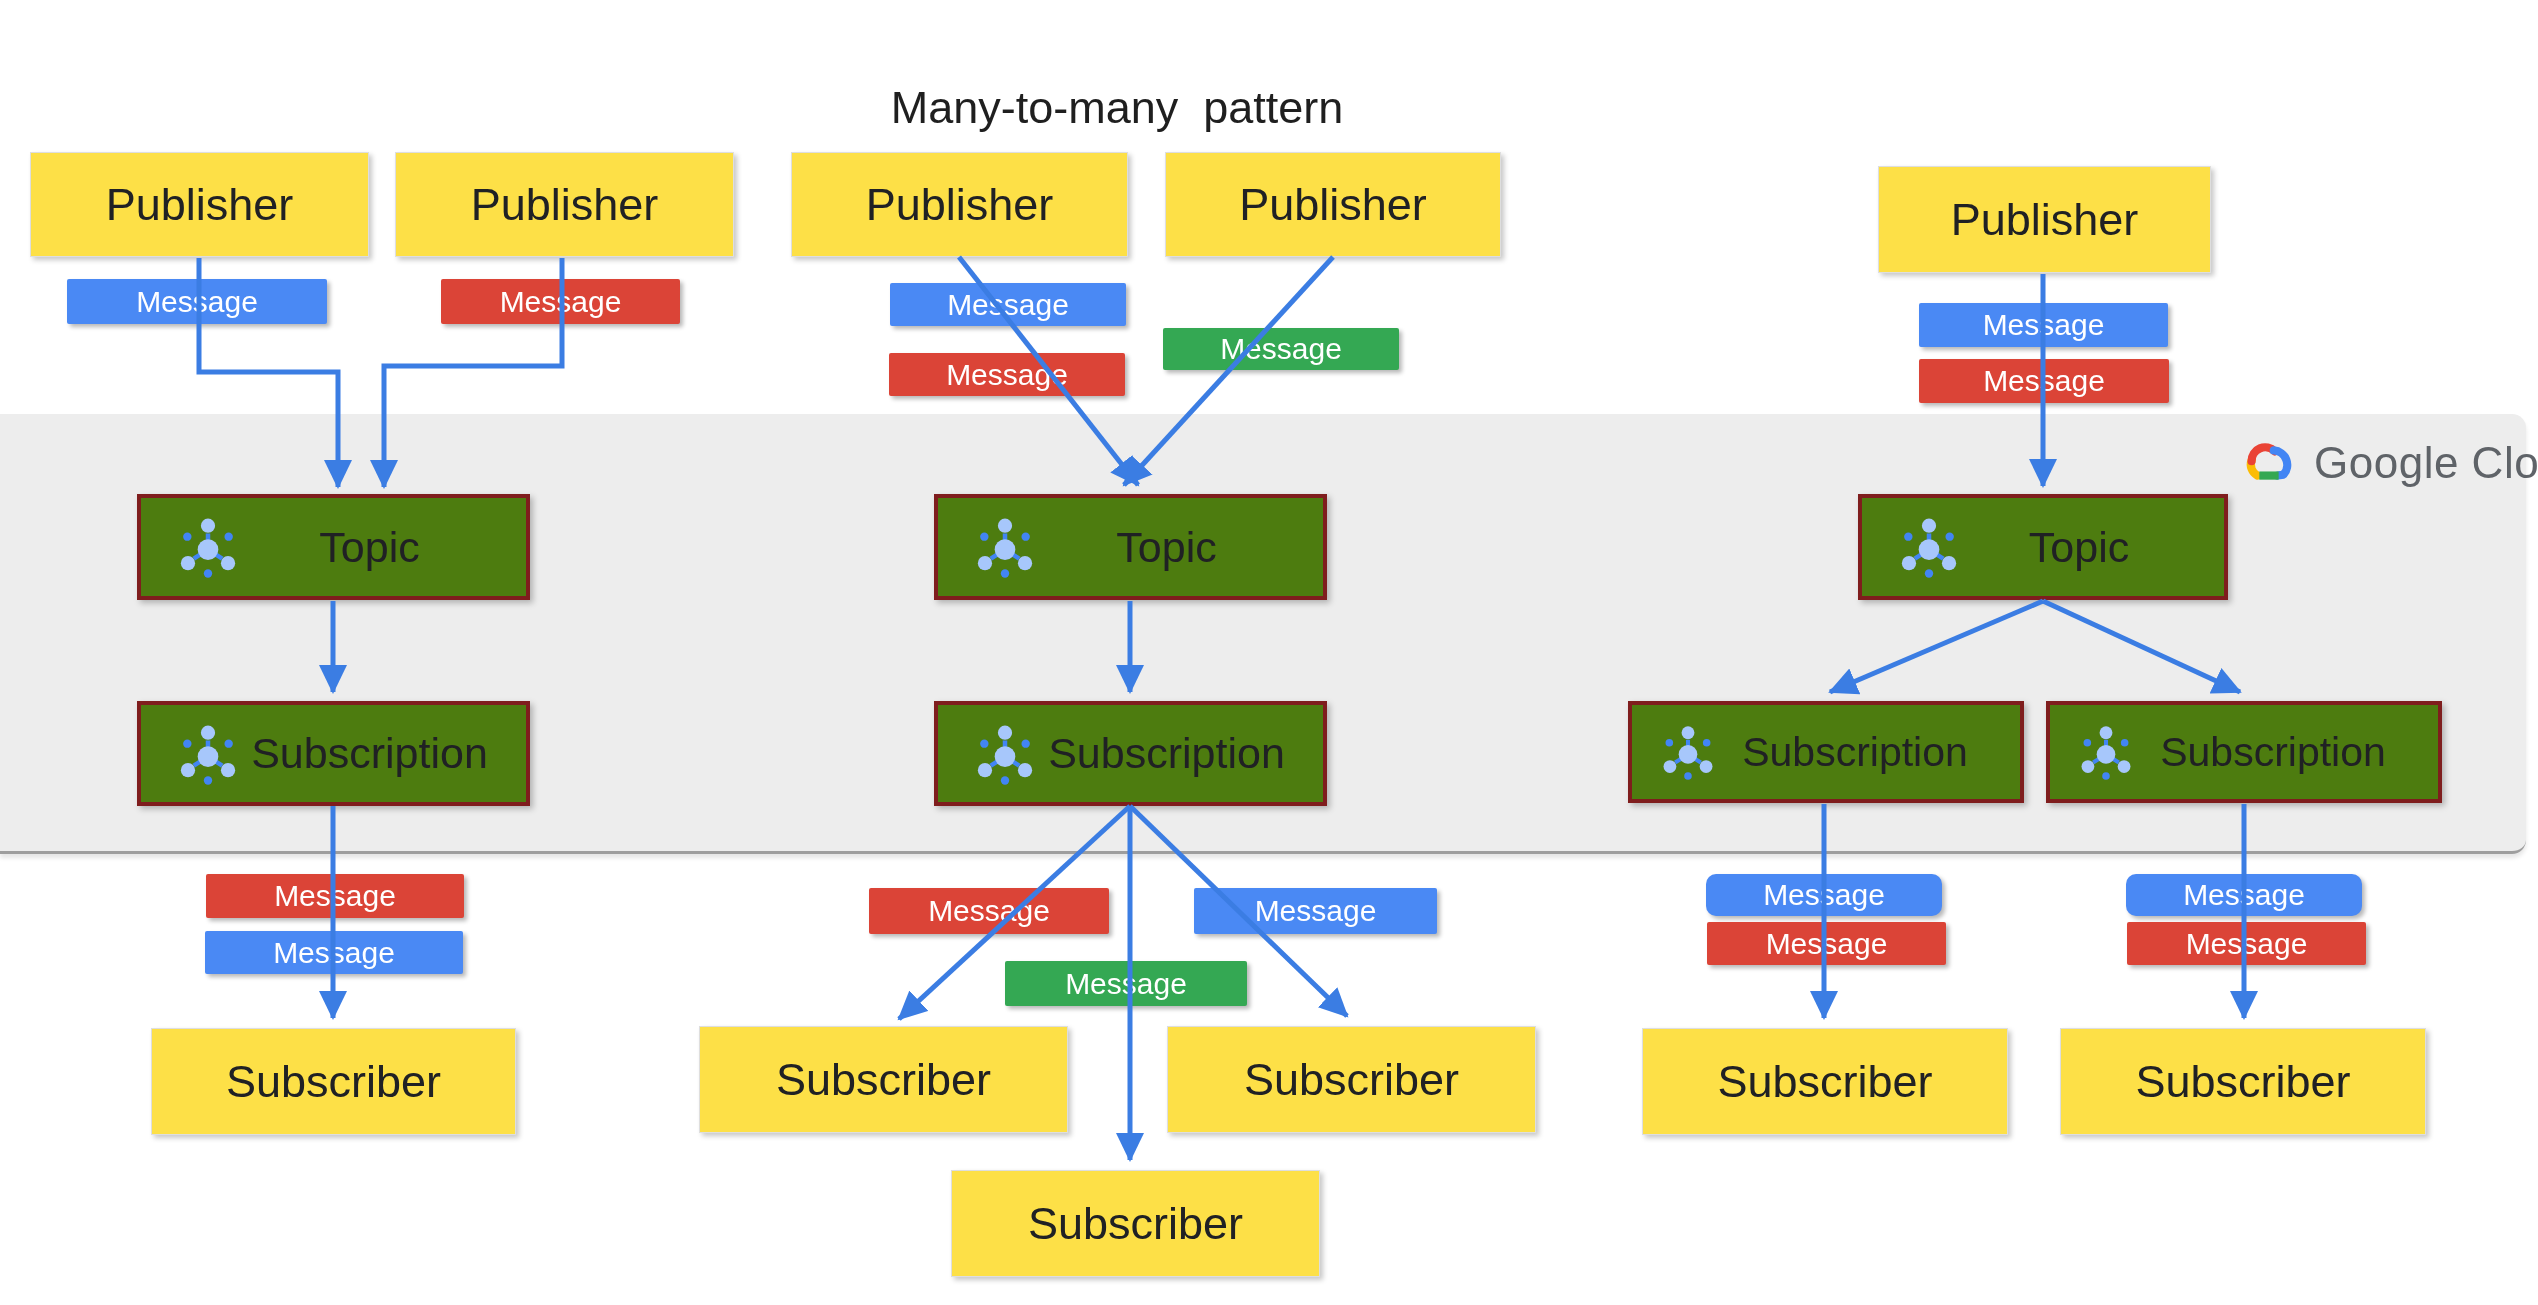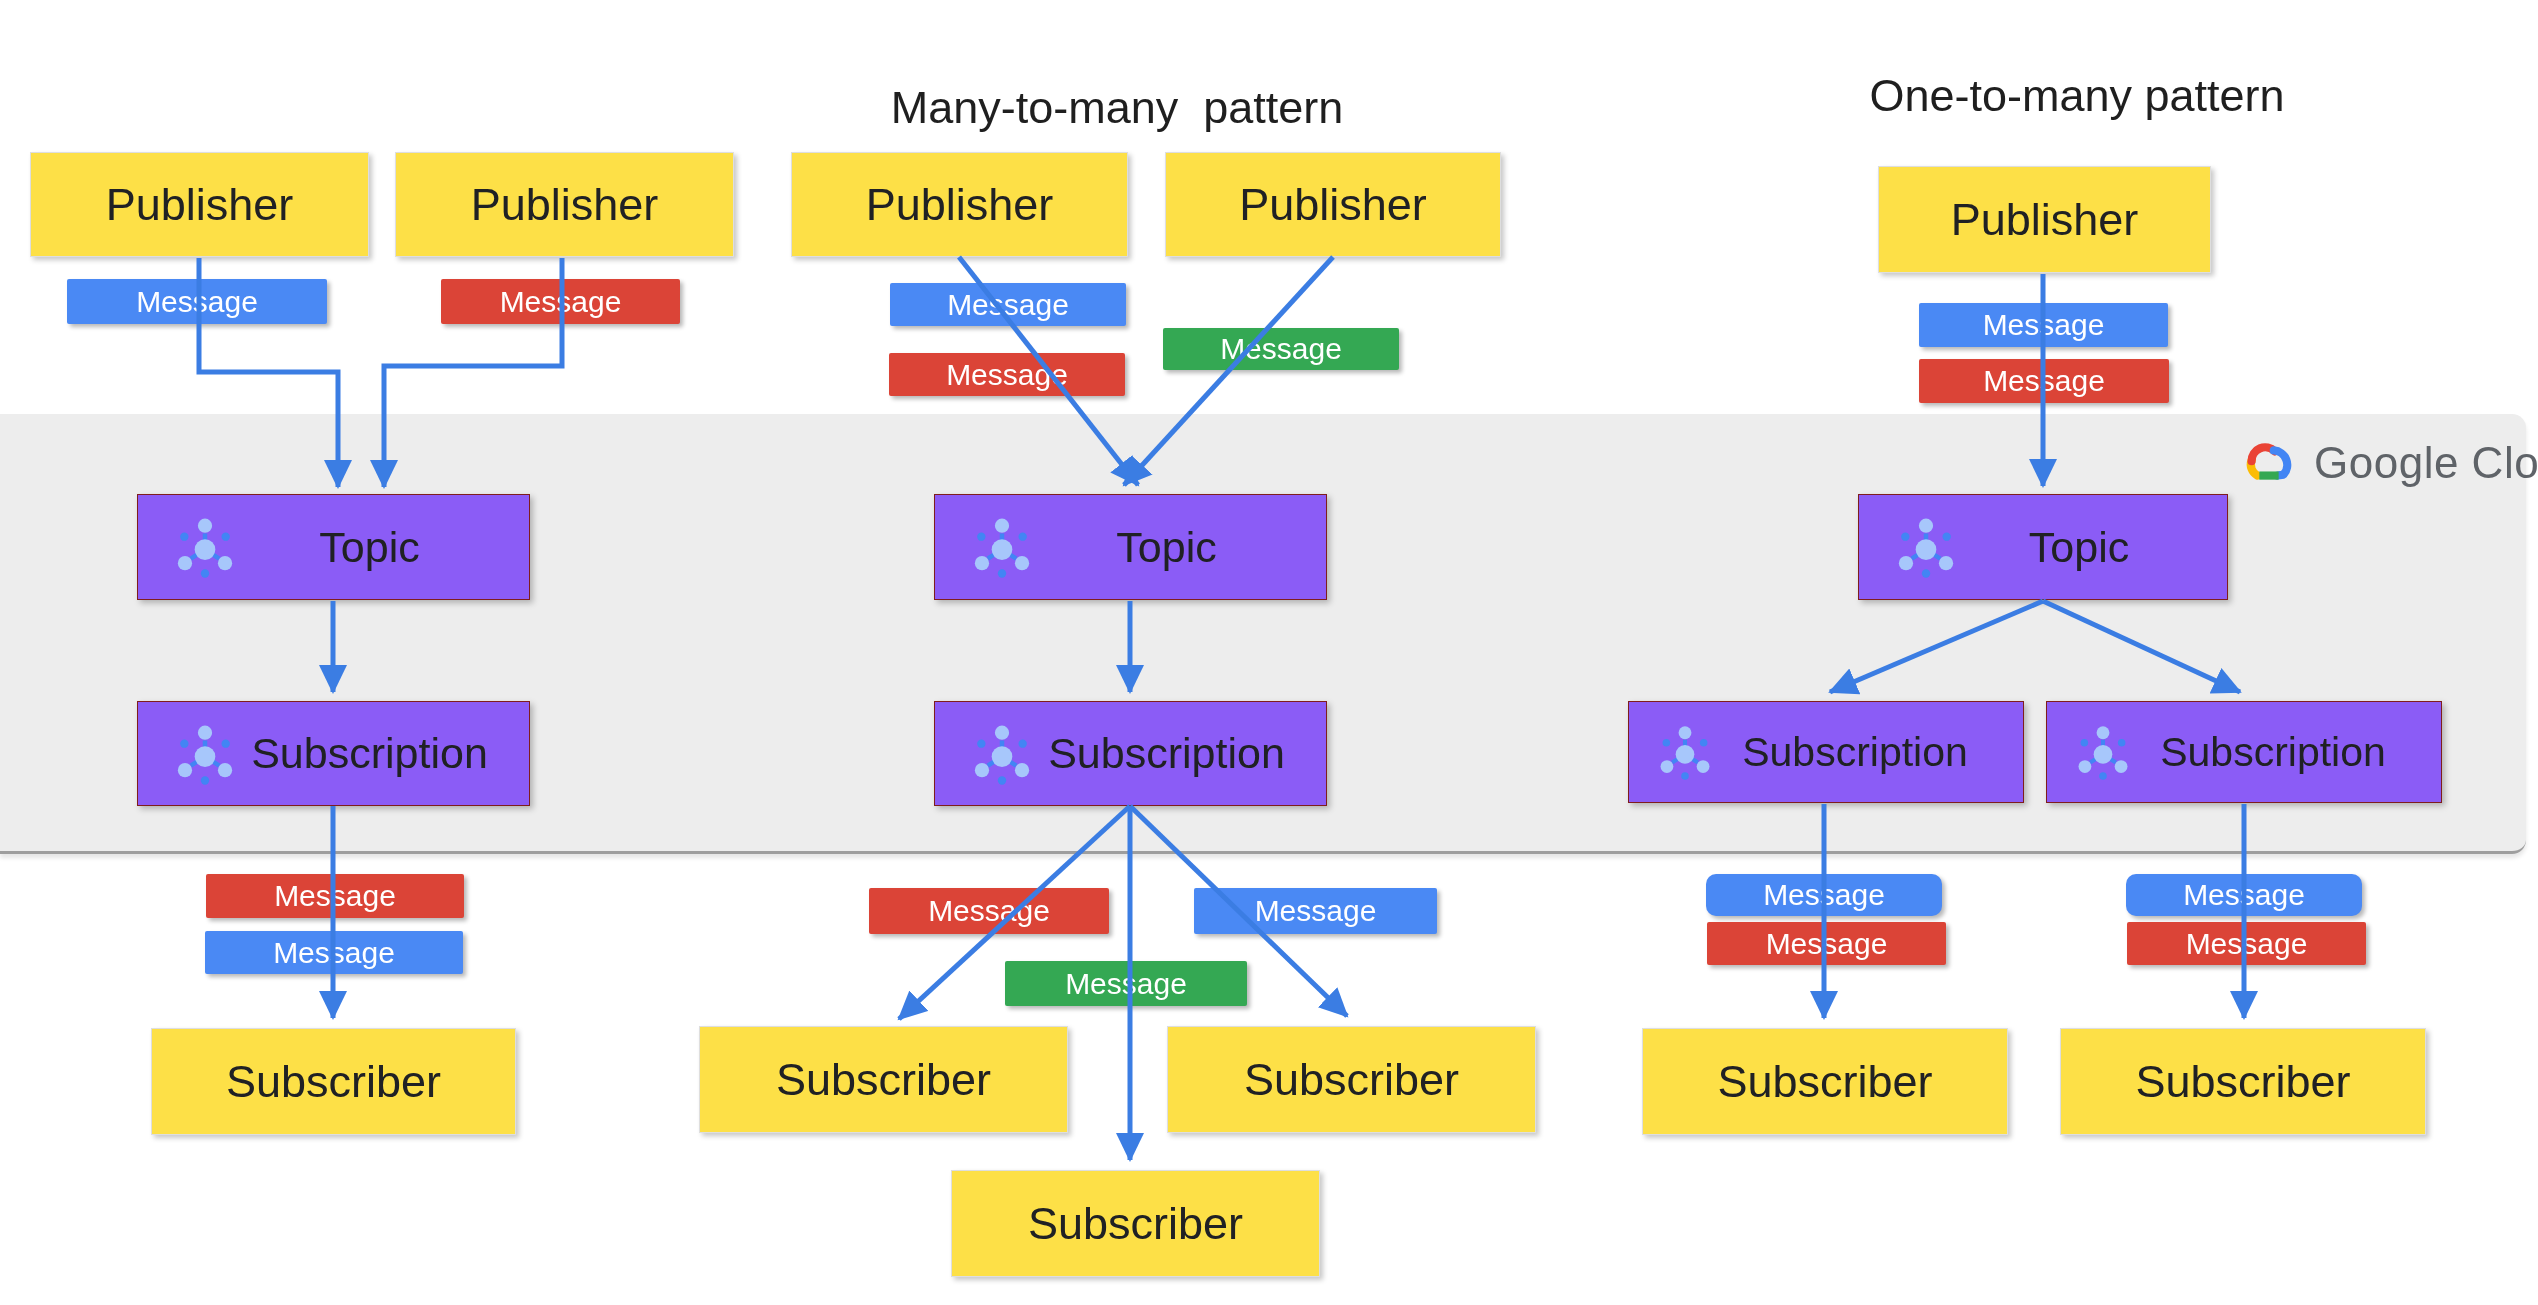--- a/index.html
+++ b/index.html
@@ -25,22 +25,22 @@
     box-sizing:border-box;
     color:#202124;
   }
   .node.gray{
     background:#fde047;
     border:1px solid #DEDEDE;
     box-shadow:3px 3px 5px rgba(0,0,0,0.22);
     font-size:45px;
   }
   .node.white{
-    background:#8b5cf6;
-    border:1px solid #7f1d1d;
+    background:#4d7c0f;
+    border:4px solid #7f1d1d;
     box-shadow:3px 3px 6px rgba(0,0,0,0.25);
     font-size:43px;
   }
   .node .label{white-space:nowrap;}
   .node.white .label{flex:1;text-align:center;padding-right:26px;}
   .node .psicon{flex:0 0 auto;margin-left:36px;width:62px;height:62px;}
   
   .msg{
     position:absolute;
     display:flex;align-items:center;justify-content:center;
@@ -70,21 +70,20 @@
   }
 </style>
 </head>
 <body>
 
 <div class="canvas">
 
   <div class="band"></div>
 
   <div class="ptitle" style="left:817px;top:82px;">Many-to-many  pattern</div>
-  <div class="ptitle" style="left:1777px;top:70px;">One-to-many pattern</div>
 
   <div class="node gray" style="left:30px;top:152px;width:339px;height:105px;">
     <span class="label">Publisher</span>
   </div>
   <div class="node gray" style="left:395px;top:152px;width:339px;height:105px;">
     <span class="label">Publisher</span>
   </div>
   <div class="msg blue" style="left:67px;top:279px;width:260px;height:45px;">
     <span>Message</span>
   </div>

